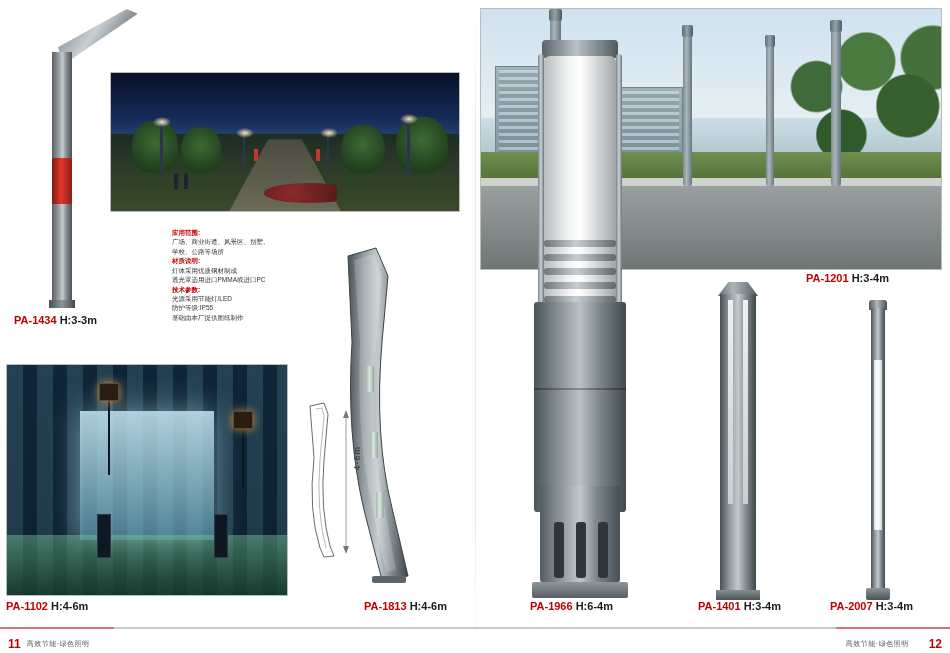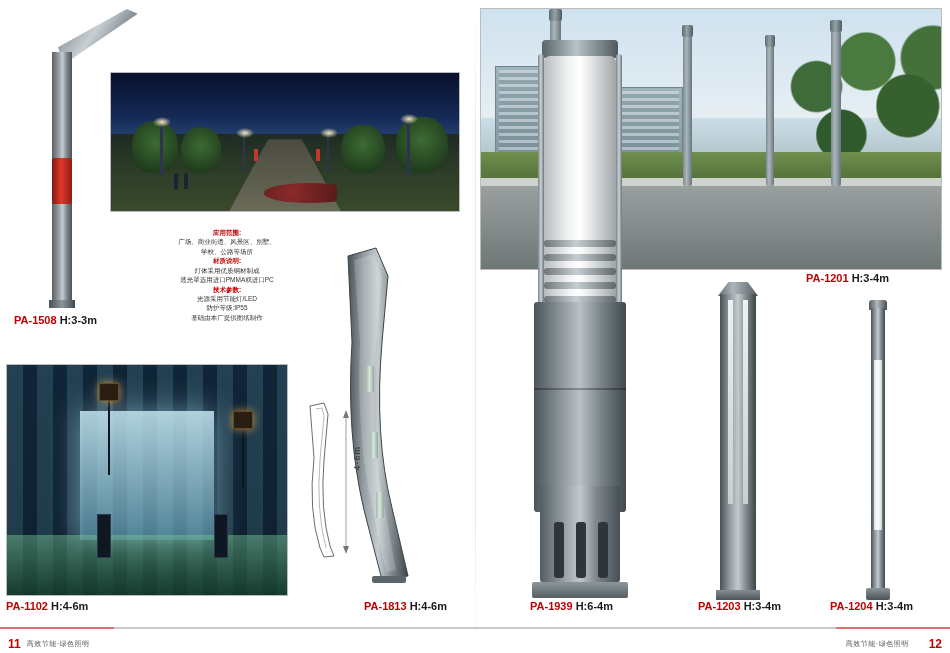--- a/index.html
+++ b/index.html
@@ -7,21 +7,21 @@
   body {
     width:950px; height:653px;
     background:#ffffff;
     font-family:"Liberation Sans", sans-serif;
     position:relative;
     overflow:hidden;
   }
   .page { position:absolute; inset:0; }
 
   
-  .abs { position:absolute;text-align:center; }
+  .abs { position:absolute; }
   .cap {
     font-size:11px; font-weight:bold; color:#111;
     white-space:nowrap;
   }
   .cap .code { color:#c00000; }
   .cap .dim { color:#1a1a1a; }
 
   
   .photo { position:absolute; overflow:hidden; border:1px solid #bbb; }
 
@@ -317,21 +317,21 @@
 
 <div class="page">
 
   <div class="product" id="prod-1101">
     <div class="head"></div>
     <div class="shaft"></div>
     <div class="band"></div>
     <div class="base"></div>
   </div>
   <div class="cap abs" id="cap-1101">
-    <span class="code">PA-1508</span>
+    <span class="code">PA-1434</span>
     <span class="dim">H:3-3m</span>
   </div>
 
   <div class="photo" id="photo-night-street">
     <div class="sky"></div>
     <div class="ground"></div>
     <div class="road"></div>
     <div class="flowerbed"></div>
     <div class="tree" style="left:6%; width:46px; height:54px;"></div>
     <div class="tree" style="left:20%; width:40px; height:48px;"></div>
@@ -466,44 +466,44 @@
     <div class="body">
       <div class="seam" style="top:86px;"></div>
     </div>
     <div class="foot"></div>
     <div class="slot" style="left:34px;"></div>
     <div class="slot" style="left:56px;"></div>
     <div class="slot" style="left:78px;"></div>
     <div class="plinth"></div>
   </div>
   <div class="cap abs" id="cap-1202">
-    <span class="code">PA-1939</span>
+    <span class="code">PA-1966</span>
     <span class="dim">H:6-4m</span>
   </div>
 
   <div class="product" id="prod-1203">
     <div class="top"></div>
     <div class="shaft"></div>
     <div class="strip" style="left:16px;"></div>
     <div class="strip" style="left:31px;"></div>
     <div class="foot"></div>
   </div>
   <div class="cap abs" id="cap-1203">
-    <span class="code">PA-1203</span>
+    <span class="code">PA-1401</span>
     <span class="dim">H:3-4m</span>
   </div>
 
   <div class="product" id="prod-1204">
     <div class="top"></div>
     <div class="shaft"></div>
     <div class="strip"></div>
     <div class="foot"></div>
   </div>
   <div class="cap abs" id="cap-1204">
-    <span class="code">PA-1204</span>
+    <span class="code">PA-2007</span>
     <span class="dim">H:3-4m</span>
   </div>
 
   <div class="footer-rule"></div>
   <div id="footer-left">
     <span class="pagenum">11</span>
     <span class="footer-text">高效节能·绿色照明</span>
   </div>
   <div id="footer-right">
     <span class="pagenum">12</span>

